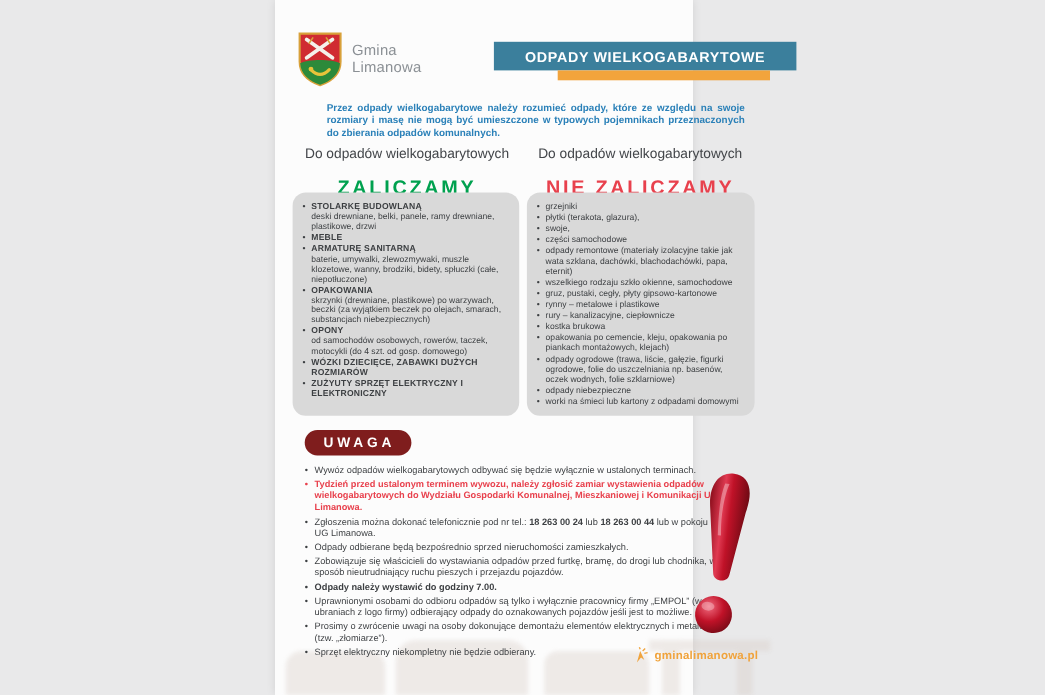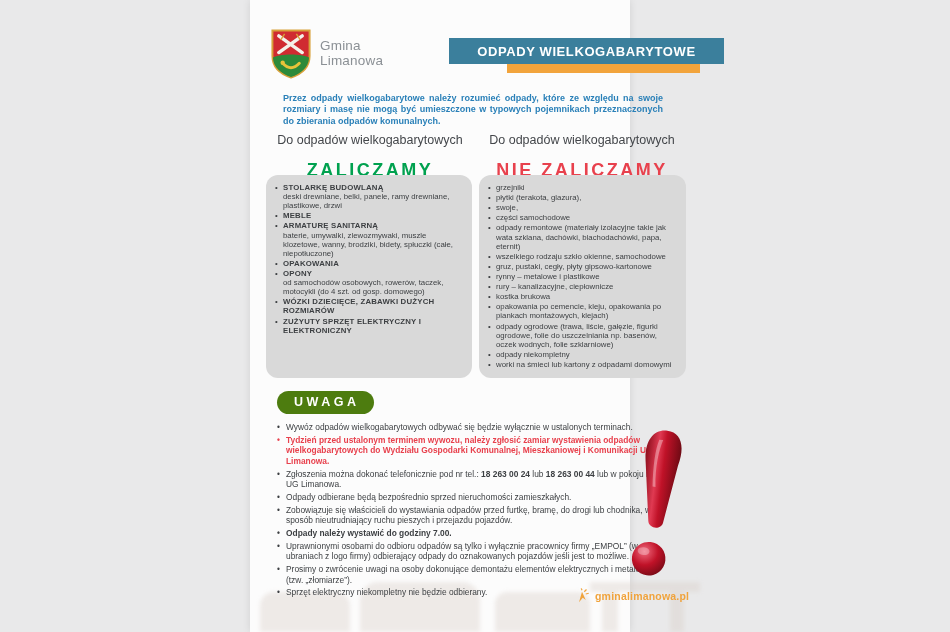--- a/index.html
+++ b/index.html
@@ -19,21 +19,21 @@
     position:absolute;left:70px;top:38px;font-size:13.5px;line-height:1.12;
     color:#8b9095;letter-spacing:.2px;
   }
   .banner{
     position:absolute;left:175px;top:38px;width:275px;height:26px;
     background:#3b7f9c;color:#ffffff;display:flex;align-items:center;justify-content:center;
     font-weight:bold;font-size:13px;letter-spacing:.6px;margin-left:24px;
   }
   .orange-bar{position:absolute;left:257px;top:64px;width:193px;height:9px;background:#f2a43c;}
   .intro{
-    position:absolute;left:33px;top:84px;width:380px;
+    position:absolute;left:47px;top:84px;width:380px;
     color:#2a80b8;font-weight:bold;font-size:9px;line-height:1.27;text-align:justify;
   }
   
   .col-head{position:absolute;top:133px;width:212px;text-align:center;}
   .col-head .line1{font-size:12.5px;color:#43464a;}
   .col-head .line2{font-size:18px;font-weight:bold;letter-spacing:2.5px;margin-top:13px;}
   .col-head.left{left:14px;}
   .col-head.right{left:226px;}
   .green{color:#00a14f;}
   .redtxt{color:#e8414d;}
@@ -44,21 +44,21 @@
   }
   .listbox.left{left:16px;width:188px;min-height:187px;}
   .listbox.right{left:229px;width:189px;}
   .listbox ul{margin:0;padding:0;list-style:none;}
   .listbox li{padding-left:8px;position:relative;margin-bottom:1px;}
   .listbox li:before{content:"•";position:absolute;left:0;top:0;}
   .listbox .item-title{font-weight:bold;letter-spacing:.2px;}
   
   .uwaga{position:absolute;left:27px;top:391px;width:398px;}
   .uwaga-pill{
-    display:inline-block;background:#4d7c0f;color:#fff;font-weight:bold;
+    display:inline-block;background:#7f1d1d;color:#fff;font-weight:bold;
     font-size:12.5px;letter-spacing:3.5px;padding:4px 15px 5px 17px;border-radius:999px;
   }
   .uwaga ul{margin:8px 0 0 0;padding:0;list-style:none;
     color:#3c3f42;font-size:8.4px;line-height:1.27;width:392px;}
   .uwaga li{padding-left:9px;position:relative;margin-bottom:2px;}
   .uwaga li:before{content:"•";position:absolute;left:0;top:0;}
   .uwaga li.red{color:#e8414d;font-weight:bold;}
   .uwaga li.bold{font-weight:bold;}
   .uwaga b{font-weight:bold;}
   
@@ -133,20 +133,21 @@
     <span class="item-title">MEBLE</span>
   </li>
 
   <li>
     <span class="item-title">ARMATURĘ SANITARNĄ</span>
     <div class="item-desc">baterie, umywalki, zlewozmywaki, muszle klozetowe, wanny, brodziki, bidety, spłuczki (całe, niepotłuczone)</div>
   </li>
 
   <li>
     <span class="item-title">OPAKOWANIA</span>
+    <div class="item-desc">skrzynki (drewniane, plastikowe) po warzywach, beczki (za wyjątkiem beczek po olejach, smarach, substancjach niebezpiecznych)</div>
   </li>
 
   <li>
     <span class="item-title">OPONY</span>
     <div class="item-desc">od samochodów osobowych, rowerów, taczek, motocykli (do 4 szt. od gosp. domowego)</div>
   </li>
 
   <li>
     <span class="item-title">WÓZKI DZIECIĘCE, ZABAWKI DUŻYCH ROZMIARÓW</span>
     
@@ -178,21 +179,21 @@
   <li>rynny – metalowe i plastikowe</li>
 
   <li>rury – kanalizacyjne, ciepłownicze</li>
 
   <li>kostka brukowa</li>
 
   <li>opakowania po cemencie, kleju, opakowania po piankach montażowych, klejach)</li>
 
   <li>odpady ogrodowe (trawa, liście, gałęzie, figurki ogrodowe, folie do uszczelniania np. basenów, oczek wodnych, folie szklarniowe)</li>
 
-  <li>odpady niekompletny</li>
+  <li>odpady niebezpieczne</li>
 
   <li>worki na śmieci lub kartony z odpadami domowymi</li>
 </ul>
   </div>
 
   <div class="uwaga">
     <span class="uwaga-pill">UWAGA</span>
     <ul id="uwaga-list">
   <li>Wywóz odpadów wielkogabarytowych odbywać się będzie wyłącznie w ustalonych terminach.</li>
 

